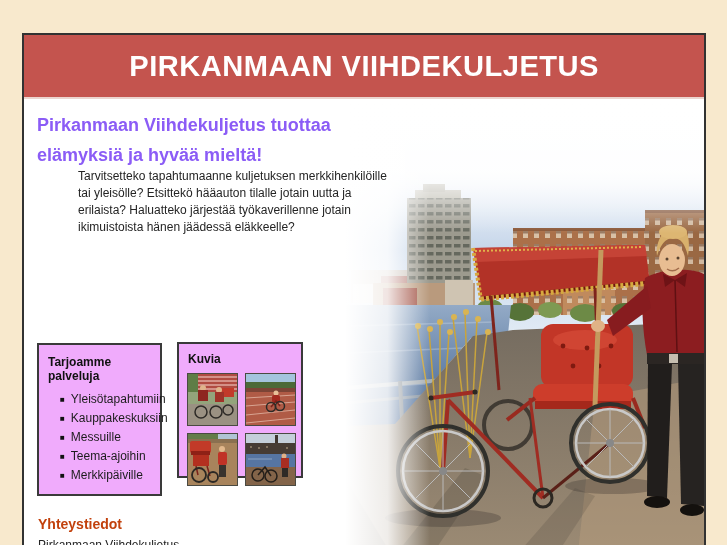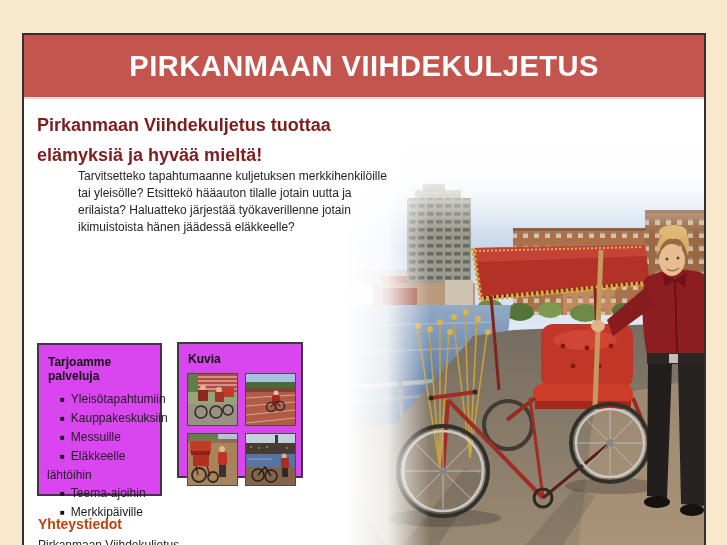--- a/index.html
+++ b/index.html
@@ -17,31 +17,31 @@
     position:absolute;left:0;top:0;width:680px;height:62px;
     background:#c4544e;border-bottom:2px solid #ecd5cf;
     display:flex;align-items:center;justify-content:center;
   }
   .band-title{
     color:#ffffff;font-weight:bold;font-size:30px;letter-spacing:.5px;
     transform:scaleX(.97);white-space:nowrap;
   }
   .intro-heading{
     position:absolute;left:13px;top:75px;margin:0;
-    font-size:18px;line-height:30px;font-weight:bold;color:#7f1d1d;
+    font-size:18px;line-height:30px;font-weight:bold;color:#8b5cf6;
     white-space:pre-line;
   }
   .para{
     position:absolute;left:13px;margin:0;
     font-size:12px;line-height:17px;color:#242424;white-space:pre-line;
   }
   .p1{top:133px;margin-left:41px;}
   .p2{top:213px;}
   .info-box{
-    position:absolute;background:#d946ef;border:2px solid #3a3a3a;
+    position:absolute;background:#f0abfc;border:2px solid #3a3a3a;
     box-sizing:border-box;
   }
   .services{left:13px;top:308px;width:125px;height:153px;padding:7px 4px 0 8px;}
   .photos{left:153px;top:307px;width:126px;height:136px;padding:5px 0 0 8px;}
   .box-title{font-size:12px;font-weight:bold;color:#111;margin:3px 0 5px 1px;}
   .services ul{list-style:none;margin:7px 0 16px 0;padding:0;font-size:12px;line-height:18px;}
   .services li{text-indent:13px;white-space:pre-line;}
   .services li::before{content:"■";font-size:8px;margin-right:6px;vertical-align:1px;color:#111;}
   .thumb-grid{display:grid;grid-template-columns:51px 51px;gap:7px;margin-top:7px;}
   .thumb{
@@ -265,22 +265,20 @@
 tai yleisölle? Etsittekö hääauton tilalle jotain uutta ja
 erilaista? Haluatteko järjestää työkaverillenne jotain
 ikimuistoista hänen jäädessä eläkkeelle?</p>
 
   <div class="info-box services">
     <div class="box-title">Tarjoamme palveluja</div>
     <ul>
       <li>Yleisötapahtumiin</li>
       <li>Kauppakeskuksiin</li>
       <li>Messuille</li>
-      <li>Eläkkeelle
-lähtöihin</li>
       <li>Teema-ajoihin</li>
       <li>Merkkipäiville</li>
     </ul>
   </div>
 
   <div class="info-box photos">
     <div class="box-title">Kuvia</div>
     <div class="thumb-grid">
 
       <a class="thumb">

